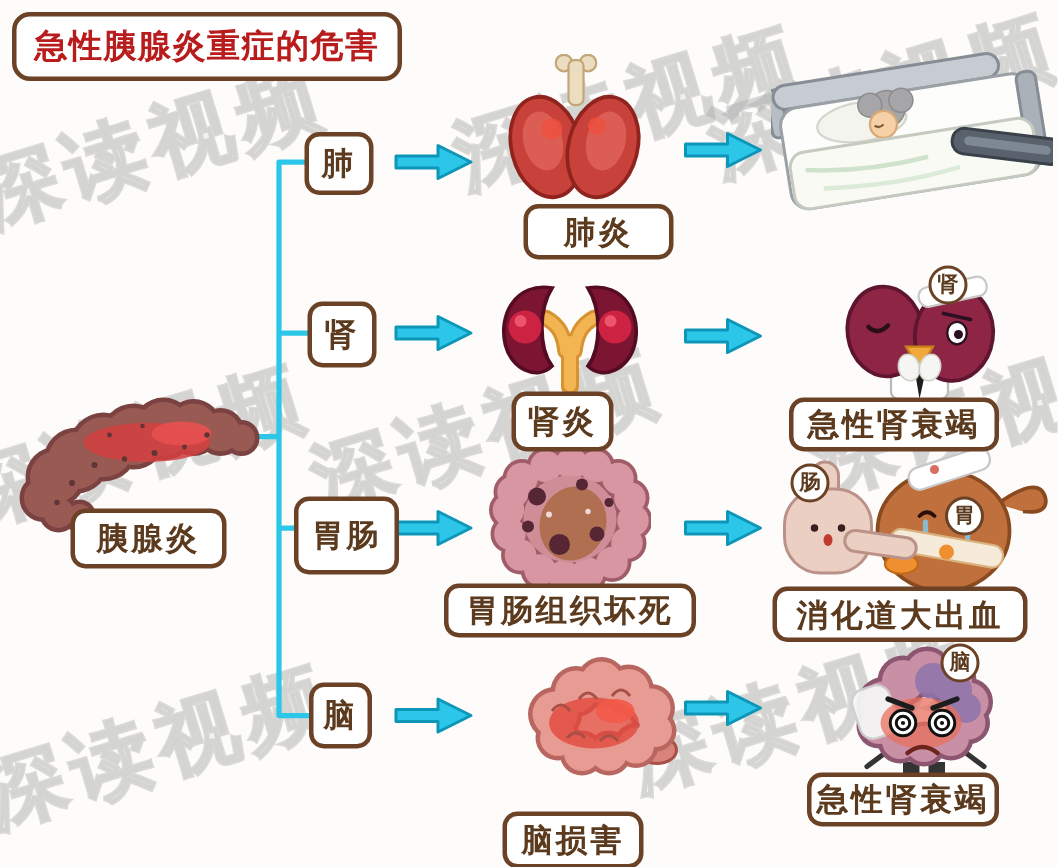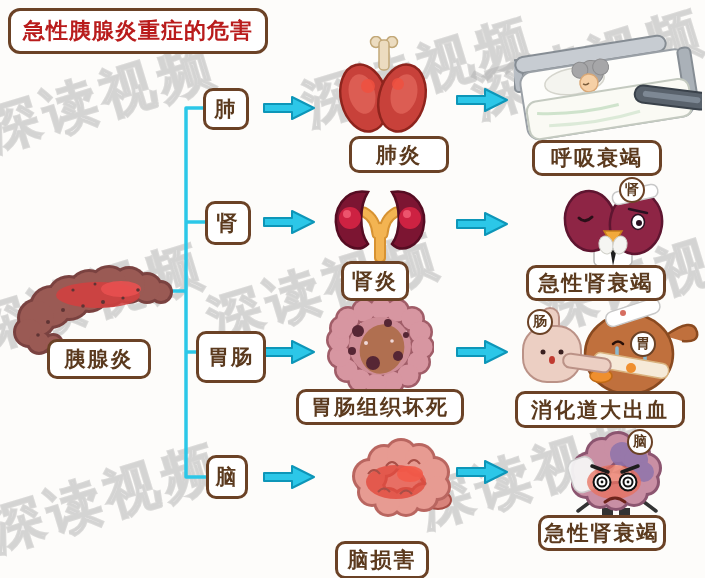--- a/index.html
+++ b/index.html
@@ -151,21 +151,20 @@
       <path d="M70,48 q3,2.5 6,0" fill="none" stroke="#7a5c3a" stroke-width="1.5"></path>
       <rect x="10" y="58" width="164" height="38" rx="10" fill="#fafaf4" stroke="#c4cac0" stroke-width="2"></rect>
       <path d="M20,70 q40,8 82,4" fill="none" stroke="#cfe3cc" stroke-width="3"></path>
       <path d="M30,84 q50,6 92,0" fill="none" stroke="#dcead8" stroke-width="3"></path>
       <g transform="rotate(16 152 76)">
         <rect x="118" y="66" width="74" height="17" rx="8" fill="#59626c" stroke="#39414a" stroke-width="2"></rect>
         <rect x="126" y="71" width="58" height="6" rx="3" fill="#7d8894"></rect>
       </g>
     </g>
   </svg>
-  <div class="tag" style="left:532px;top:140px;width:130px;height:36px">呼吸衰竭</div>
 
   <svg class="ill" style="left:330px;top:184px" width="100" height="80" viewBox="0 0 100 80">
     <path d="M50,44 L50,74" stroke="#d79231" stroke-width="12" stroke-linecap="round"></path>
     <path d="M34,28 C43,33 46,40 47,50 M66,28 C57,33 54,40 53,50" fill="none" stroke="#d79231" stroke-width="11" stroke-linecap="round"></path>
     <path d="M50,44 L50,73" stroke="#f3b452" stroke-width="8" stroke-linecap="round"></path>
     <path d="M34,28 C43,33 46,40 47,50 M66,28 C57,33 54,40 53,50" fill="none" stroke="#f3b452" stroke-width="7" stroke-linecap="round"></path>
     <path d="M38,8 C14,4 2,26 7,46 C11,62 28,70 38,60 C29,48 29,22 38,8 Z" fill="#7c1532" stroke="#550c22" stroke-width="2.5"></path>
     <path d="M62,8 C86,4 98,26 93,46 C89,62 72,70 62,60 C71,48 71,22 62,8 Z" fill="#7c1532" stroke="#550c22" stroke-width="2.5"></path>
     <circle cx="20" cy="34" r="11" fill="#d62344" opacity="0.9"></circle>
     <circle cx="80" cy="34" r="11" fill="#d62344" opacity="0.9"></circle>

